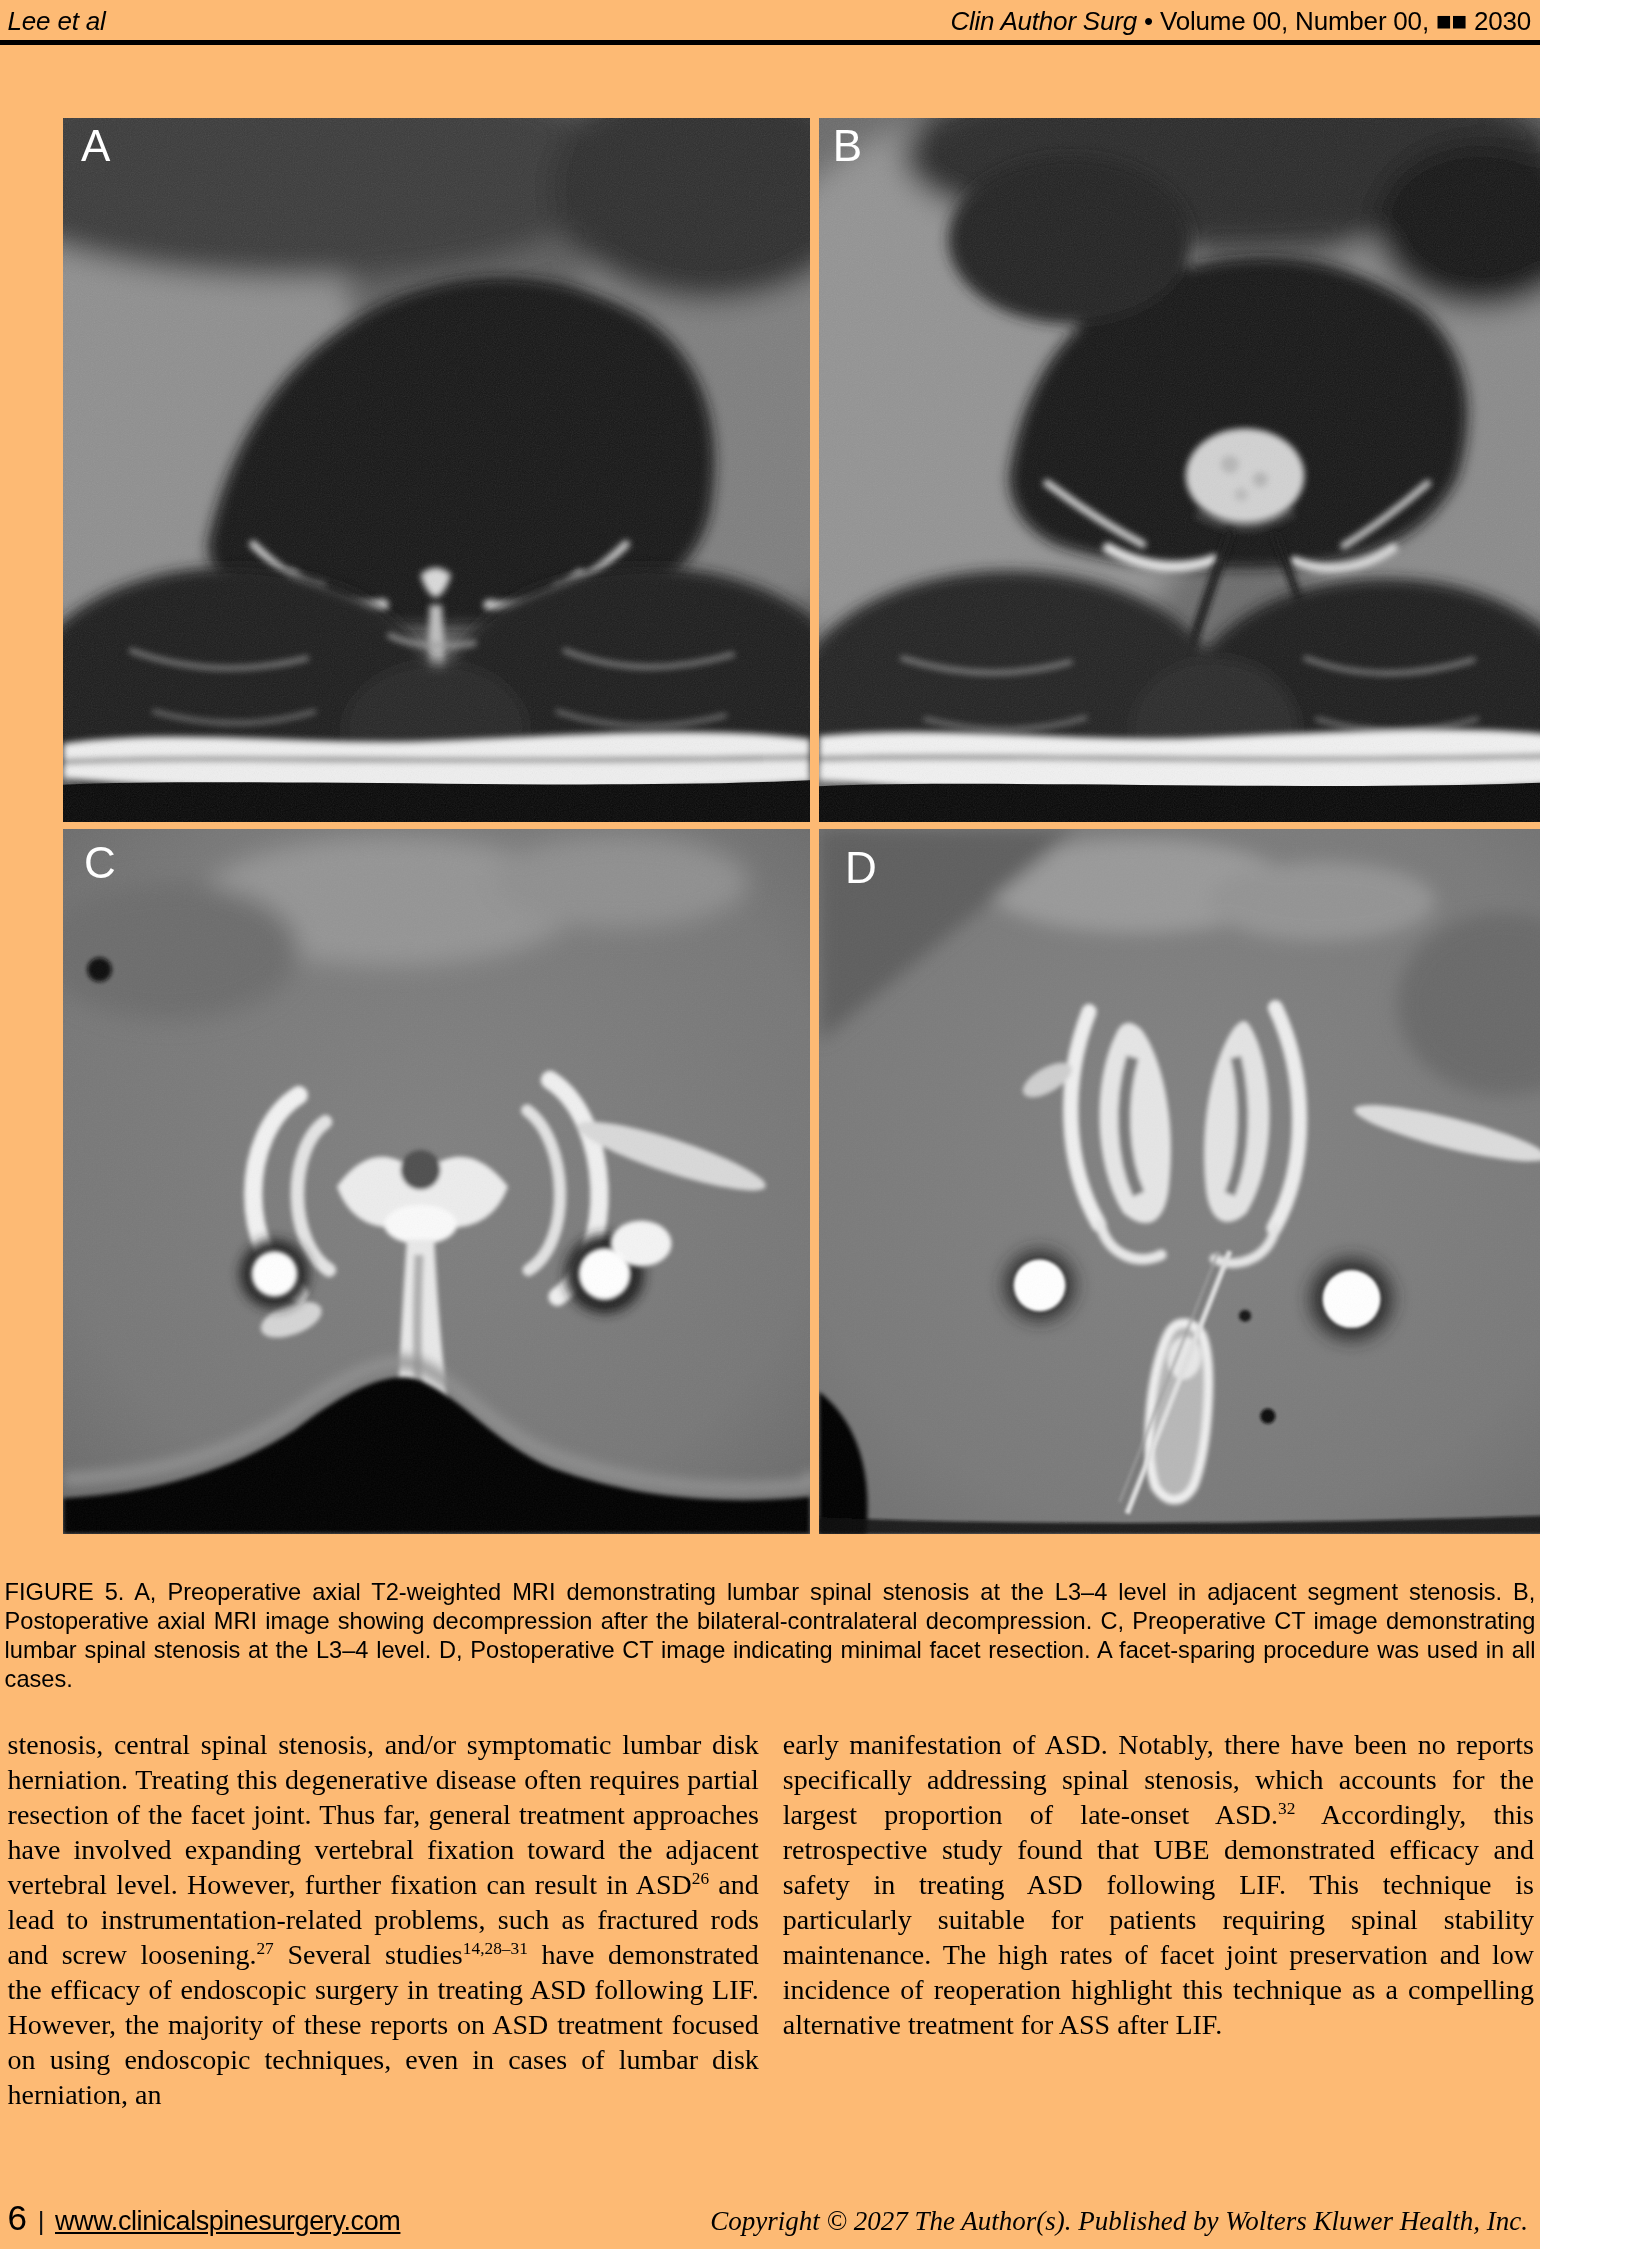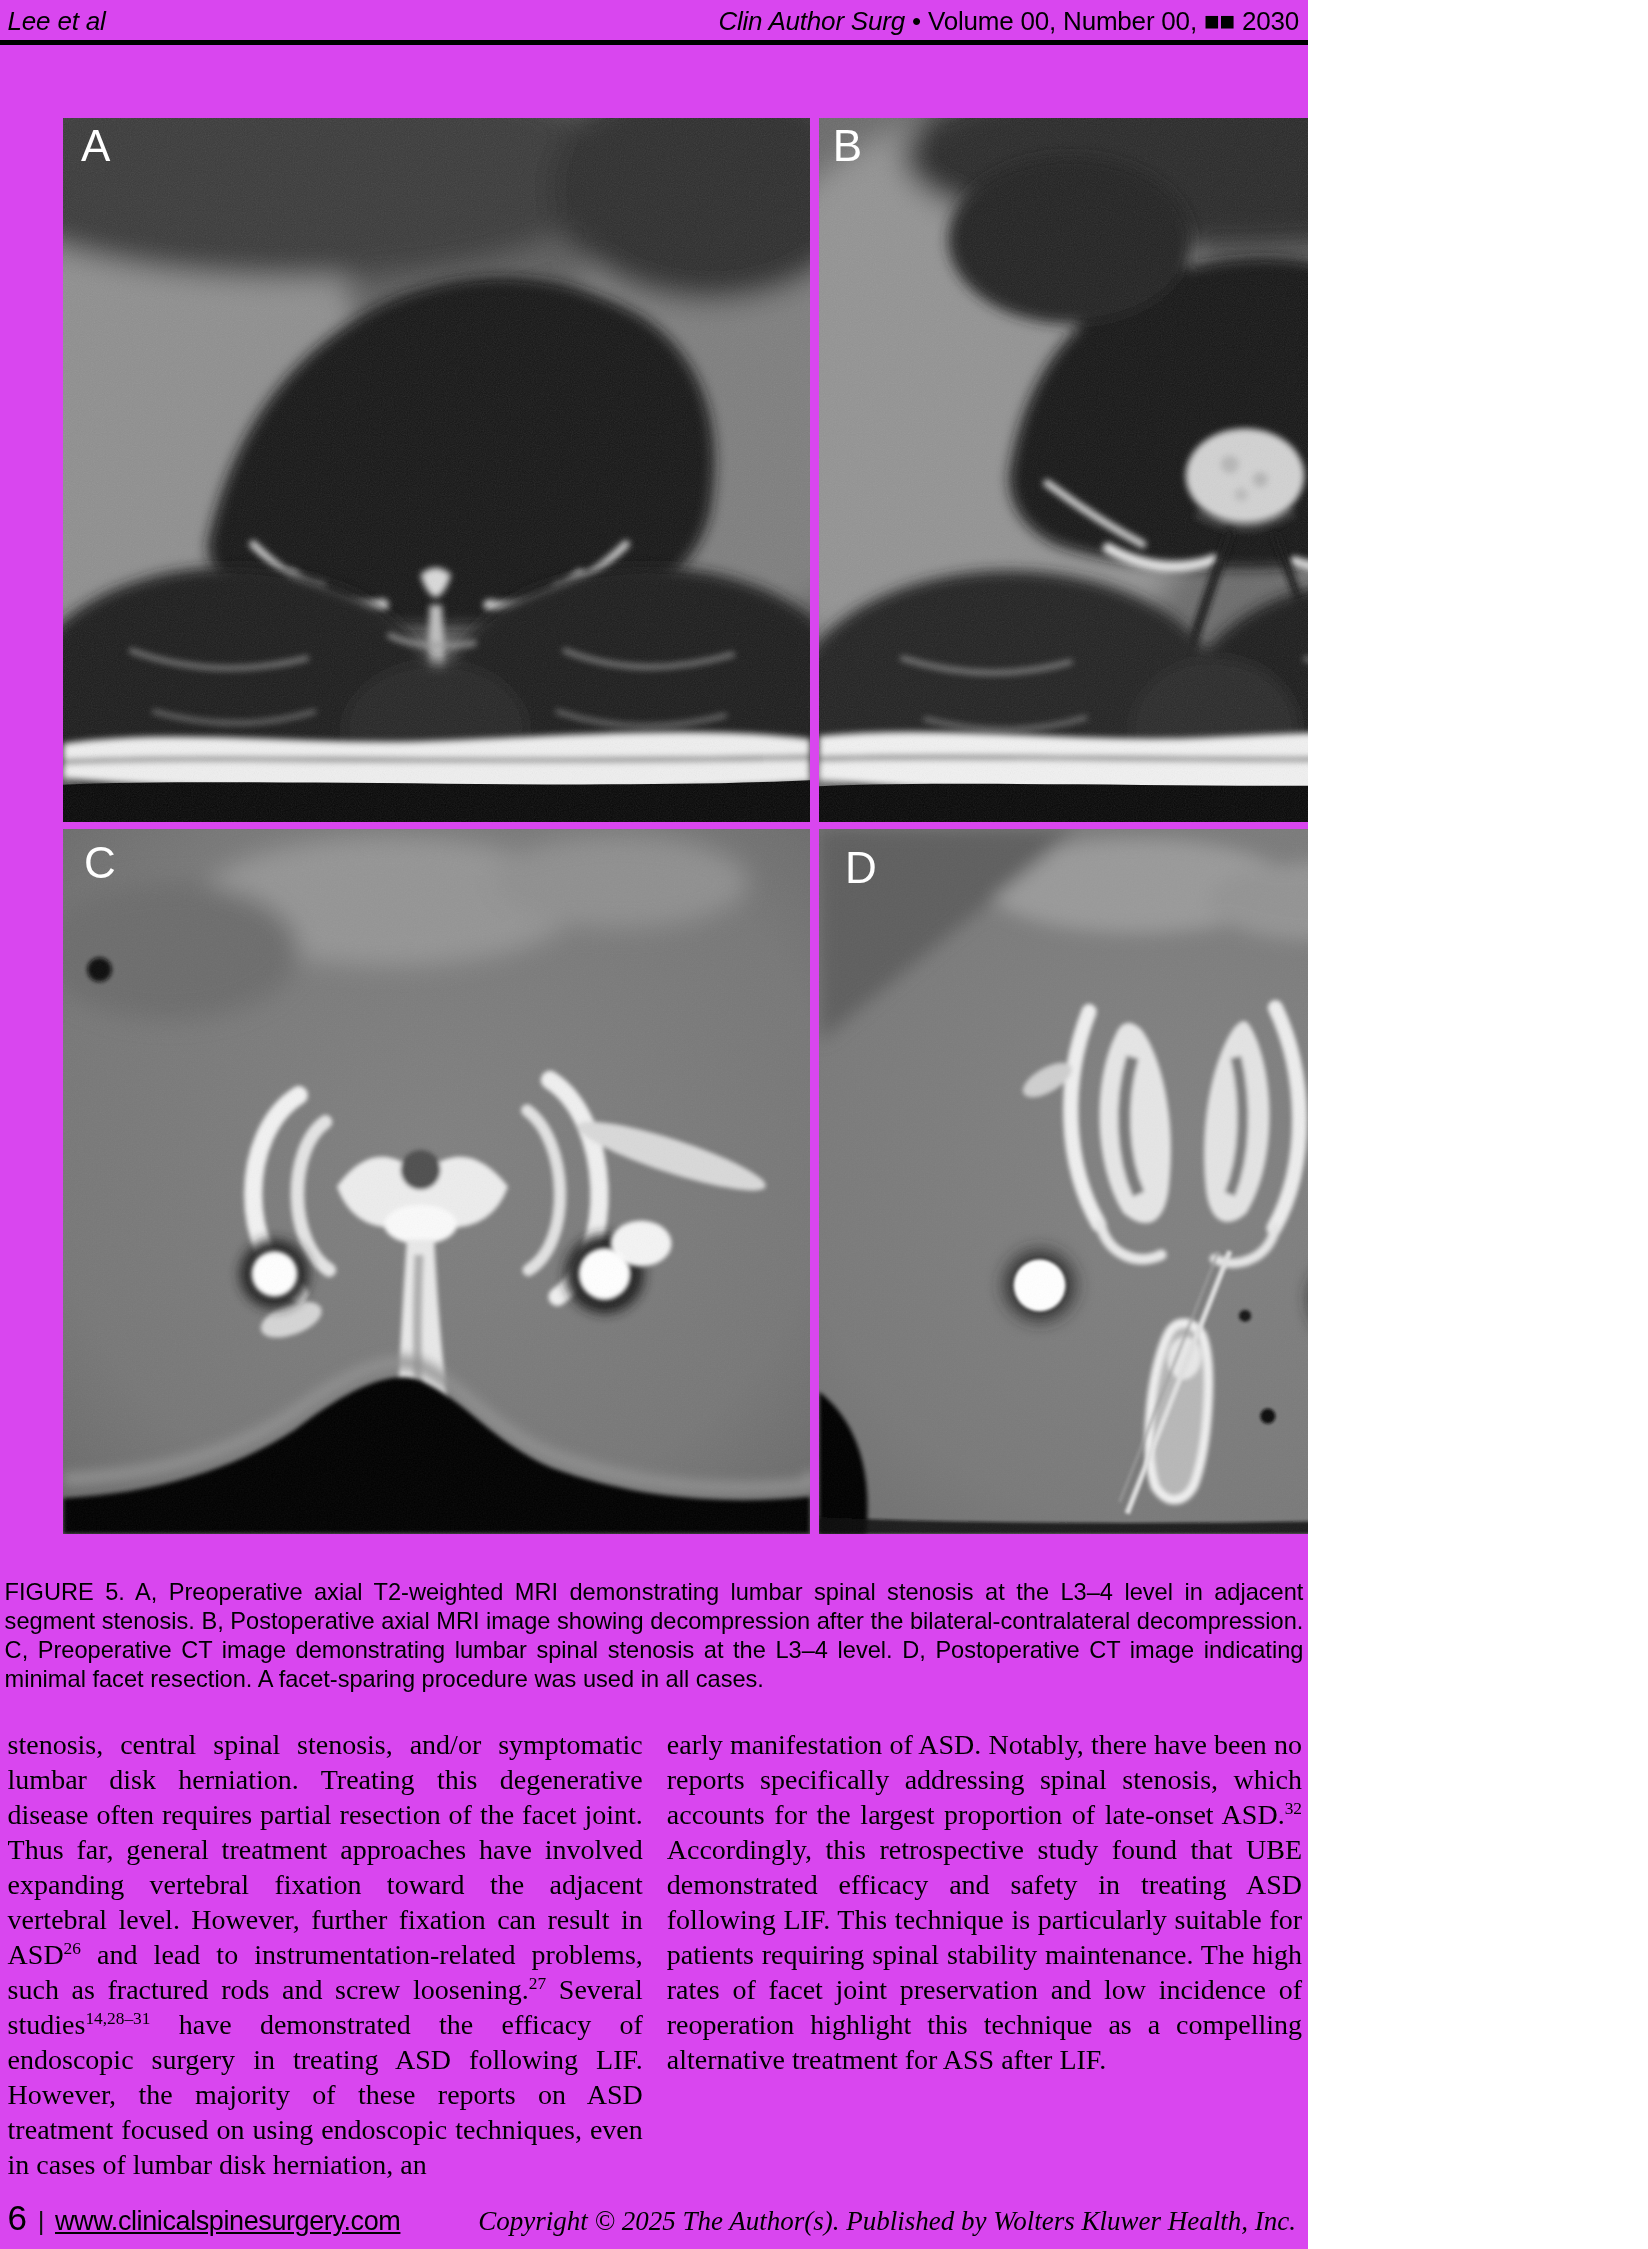--- a/index.html
+++ b/index.html
@@ -1,16 +1,16 @@
 <!DOCTYPE html>
 <html style="font-size:12px"><head>
 <meta charset="utf-8">
 <style>
   html,body { margin:0; padding:0; background:#fff; }
-  .page { position:relative; width:1308px; height:2250px; background:#d946ef; color:#000;
+  .page { position:relative; width:1540px; height:2250px; background:#fdba74; color:#000;
           font-family:"Liberation Sans","DejaVu Sans",sans-serif; overflow:hidden; }
 
   
   .header { display:flex; justify-content:space-between; align-items:flex-end;
             padding:6px 9px 0 7.6px; font-size:26px; line-height:1.2; letter-spacing:-0.2px; }
   .running-author { font-style:italic; }
   .jref .jname { font-style:italic; }
   .header-rule { height:4.6px; background:#000; margin-top:3px; }
 
   
@@ -310,17 +310,17 @@
       <p><span>early manifestation of ASD. Notably, there have been no reports specifically addressing spinal stenosis, which accounts for the largest proportion of late-onset ASD.</span><sup>32</sup><span> Accordingly, this retrospective study found that UBE demonstrated efficacy and safety in treating ASD following LIF. This technique is particularly suitable for patients requiring spinal stability maintenance. The high rates of facet joint preservation and low incidence of reoperation highlight this technique as a compelling alternative treatment for ASS after LIF.</span></p>
     </div>
   </div>
 
   <div class="footer">
     <div class="footer-left">
       <span class="page-num">6</span>
       <span class="sep">|</span>
       <span class="site">www.clinicalspinesurgery.com</span>
     </div>
-    <span class="copyright">Copyright © 2025 The Author(s). Published by Wolters Kluwer Health, Inc.</span>
+    <span class="copyright">Copyright © 2027 The Author(s). Published by Wolters Kluwer Health, Inc.</span>
   </div>
 
 </div>
 
 
 </body></html>

